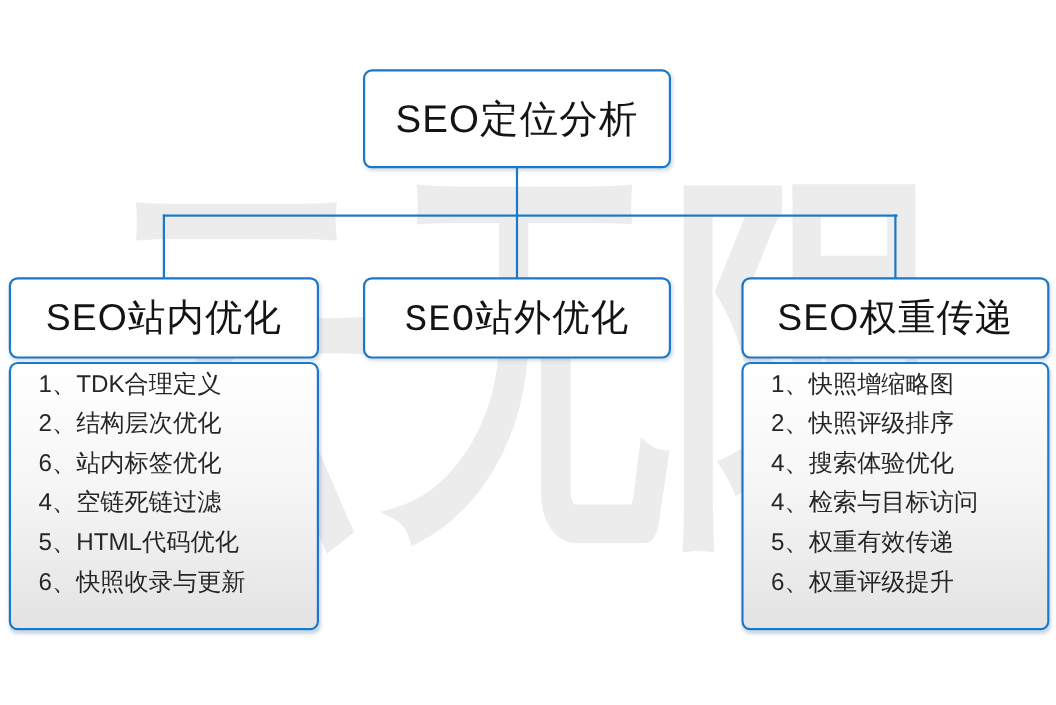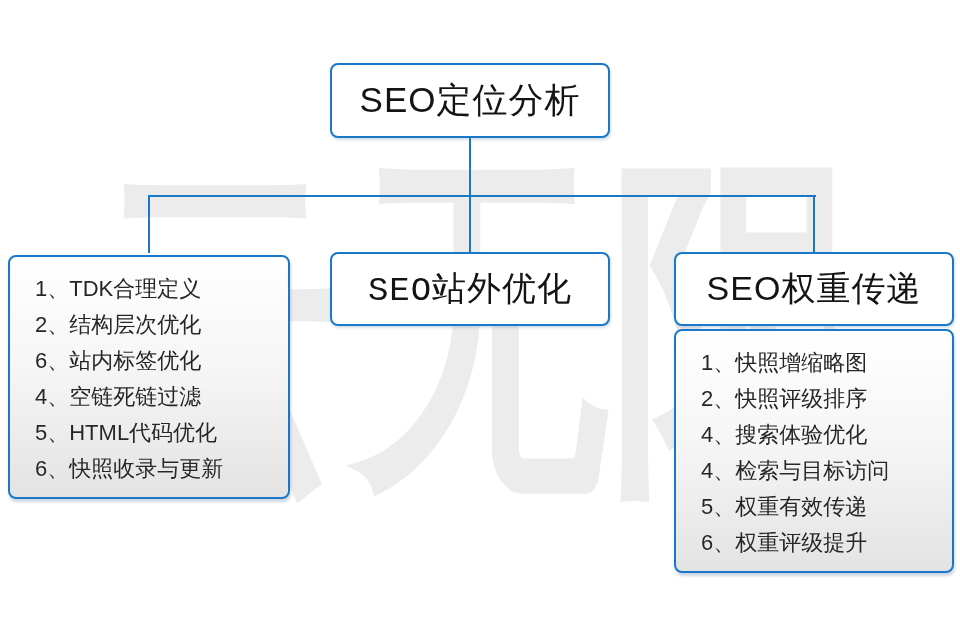--- a/index.html
+++ b/index.html
@@ -46,21 +46,21 @@
     background: #ffffff;
     border: 2px solid #1a78c8;
     border-radius: 8px;
     display: flex;
     align-items: center;
     justify-content: center;
     box-shadow: 1px 2px 3px rgba(90, 120, 160, 0.25);
   }
   .root-node {
     left: 330px; top: 63px;
-    width: 280px; height: 75px; align-items: center;
+    width: 280px; height: 90px; align-items: center;
   }
   .node-label {
     font-size: 35px;
     letter-spacing: 1px;
     color: #141414;
     white-space: nowrap;
   }
   .col {
     position: absolute;
     top: 252px;
@@ -84,21 +84,21 @@
   .branch-header .node-label { font-size: 34px; }
   .branch-list {
     position: relative;
     margin-top: 3px;
     width: 100%;
     height: 244px;
     border: 2px solid #1a78c8;
     border-radius: 8px;
     background: linear-gradient(180deg, #ffffff 0%, #f6f6f6 45%, #e3e3e3 100%);
     box-shadow: 1px 3px 3px rgba(90, 120, 160, 0.3);
-    padding: 14px 8px 0 25px;
+    padding: 0 8px 0 25px;
   }
   .list-item {
     font-size: 22px;
     line-height: 36px;
     color: #262626;
     white-space: nowrap;
     text-shadow: 0 0 1px rgba(255,255,255,0.8);
   }
 </style>
 </head>
@@ -112,20 +112,23 @@
   <div class="line hline"></div>
   <div class="line drop-left"></div>
   <div class="line drop-mid"></div>
   <div class="line drop-right"></div>
 
   <div class="node root-node">
     <span class="node-label">SEO定位分析</span>
   </div>
 
   <div class="col col-1">
+    <div class="branch-header">
+      <span class="node-label">SEO站内优化</span>
+    </div>
     <div class="branch-list">
       <div class="list-item">1、TDK合理定义</div>
       <div class="list-item">2、结构层次优化</div>
       <div class="list-item">6、站内标签优化</div>
       <div class="list-item">4、空链死链过滤</div>
       <div class="list-item">5、HTML代码优化</div>
       <div class="list-item">6、快照收录与更新</div>
     </div>
   </div>
 

